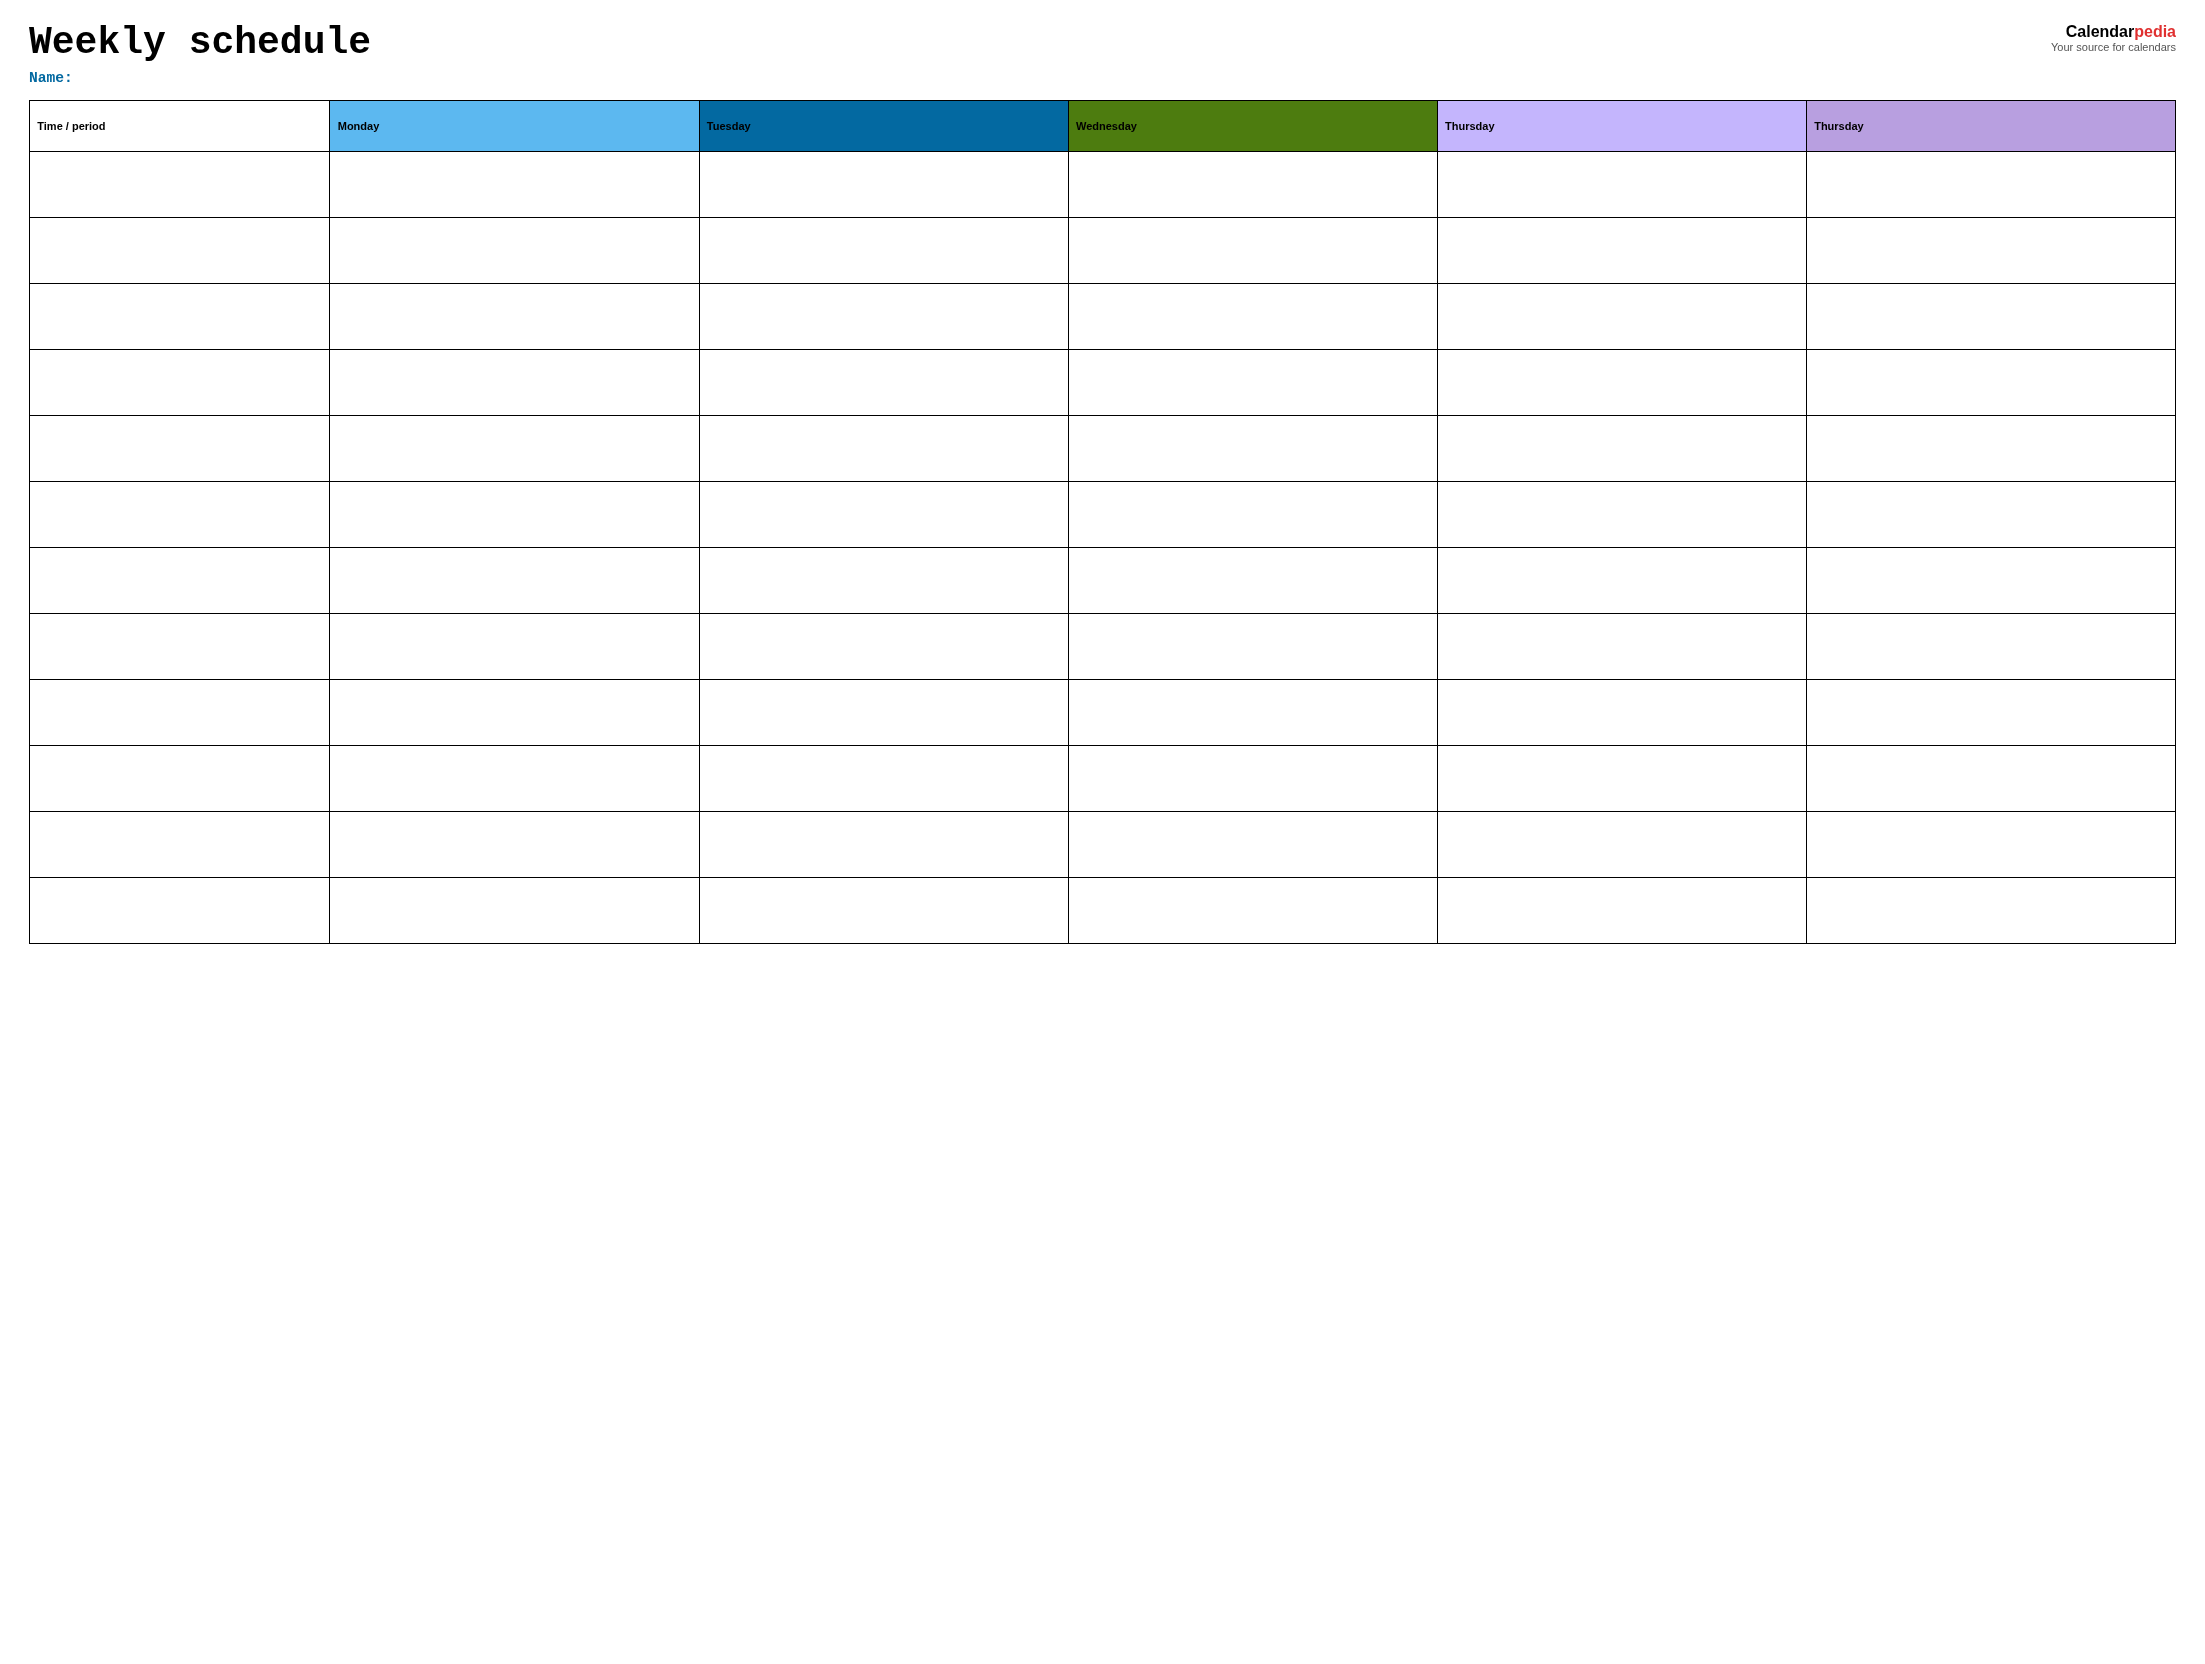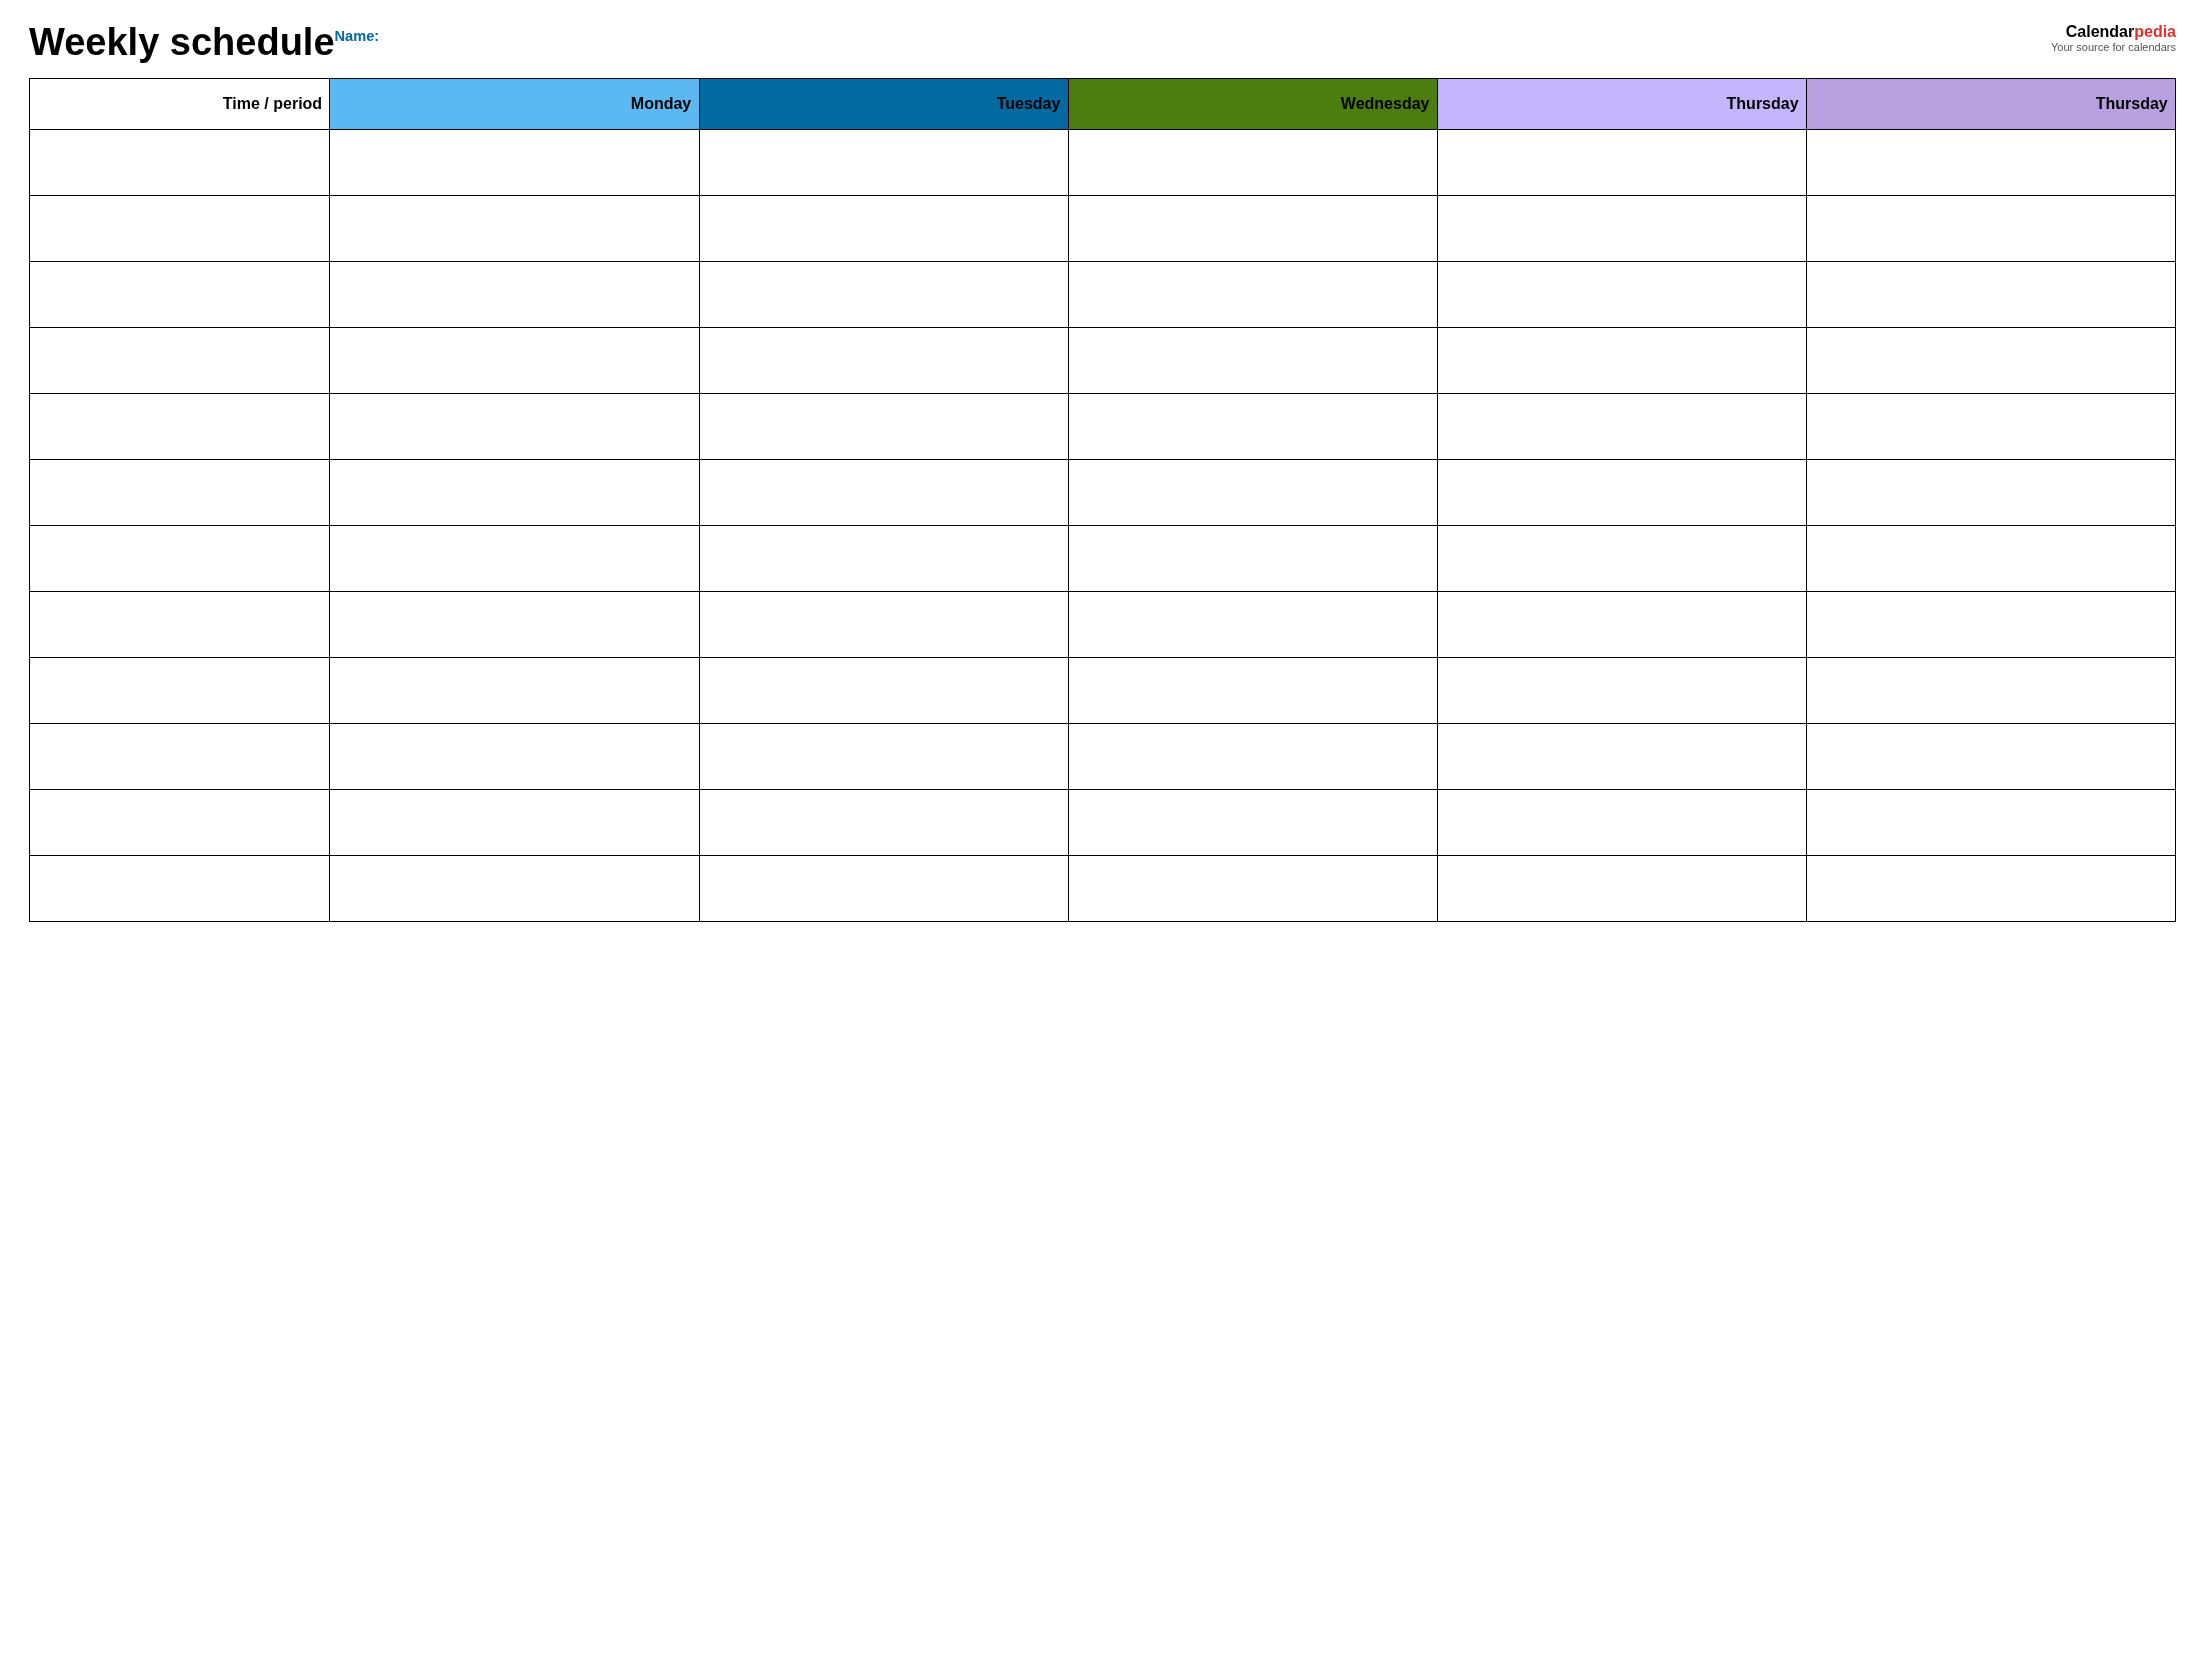--- a/index.html
+++ b/index.html
@@ -18,21 +18,22 @@
 
     .header-area {
       display: flex;
       justify-content: space-between;
       align-items: flex-start;
       margin-bottom: 7.3px;
     }
 
     .title-section {
       display: flex;
-      flex-direction: row;
+      flex-direction: column;
+      font-family: Liberation Mono, monospace;
     }
 
     .main-title {
       font-size: 38px;
       font-weight: bold;
       color: #000000;
       line-height: 1.1;
     }
 
     .name-label {
@@ -74,22 +75,22 @@
     }
 
     .schedule-table th,
     .schedule-table td {
       border: 0.7px solid #000000;
       padding: 0;
       height: 66px;
     }
 
     .schedule-table th {
-      text-align: right;
-      font-size: 16px;
+      text-align: left;
+      font-size: 11px;
       font-weight: bold;
       color: #000000;
       height: 51px;
       padding: 7.3px;
     }
 
     .schedule-table td {
       vertical-align: top;
     }
 

